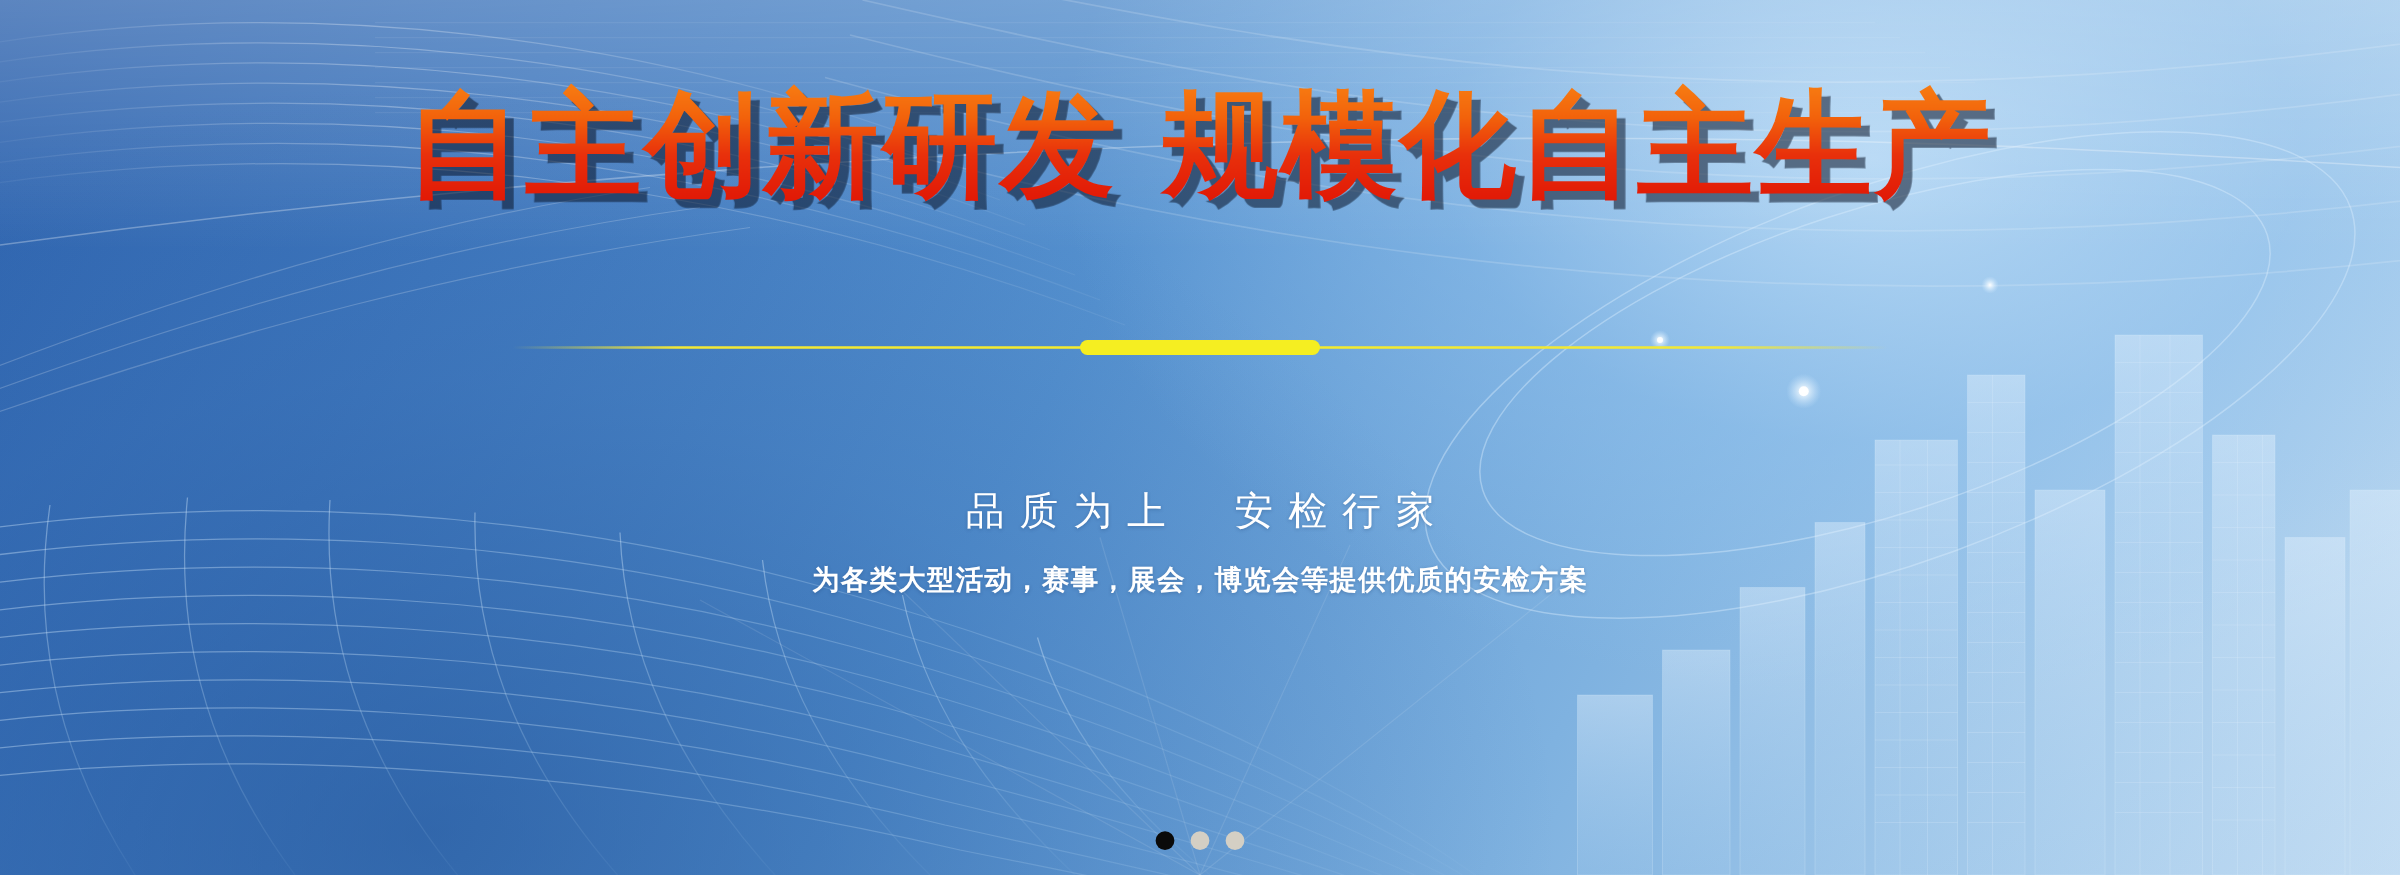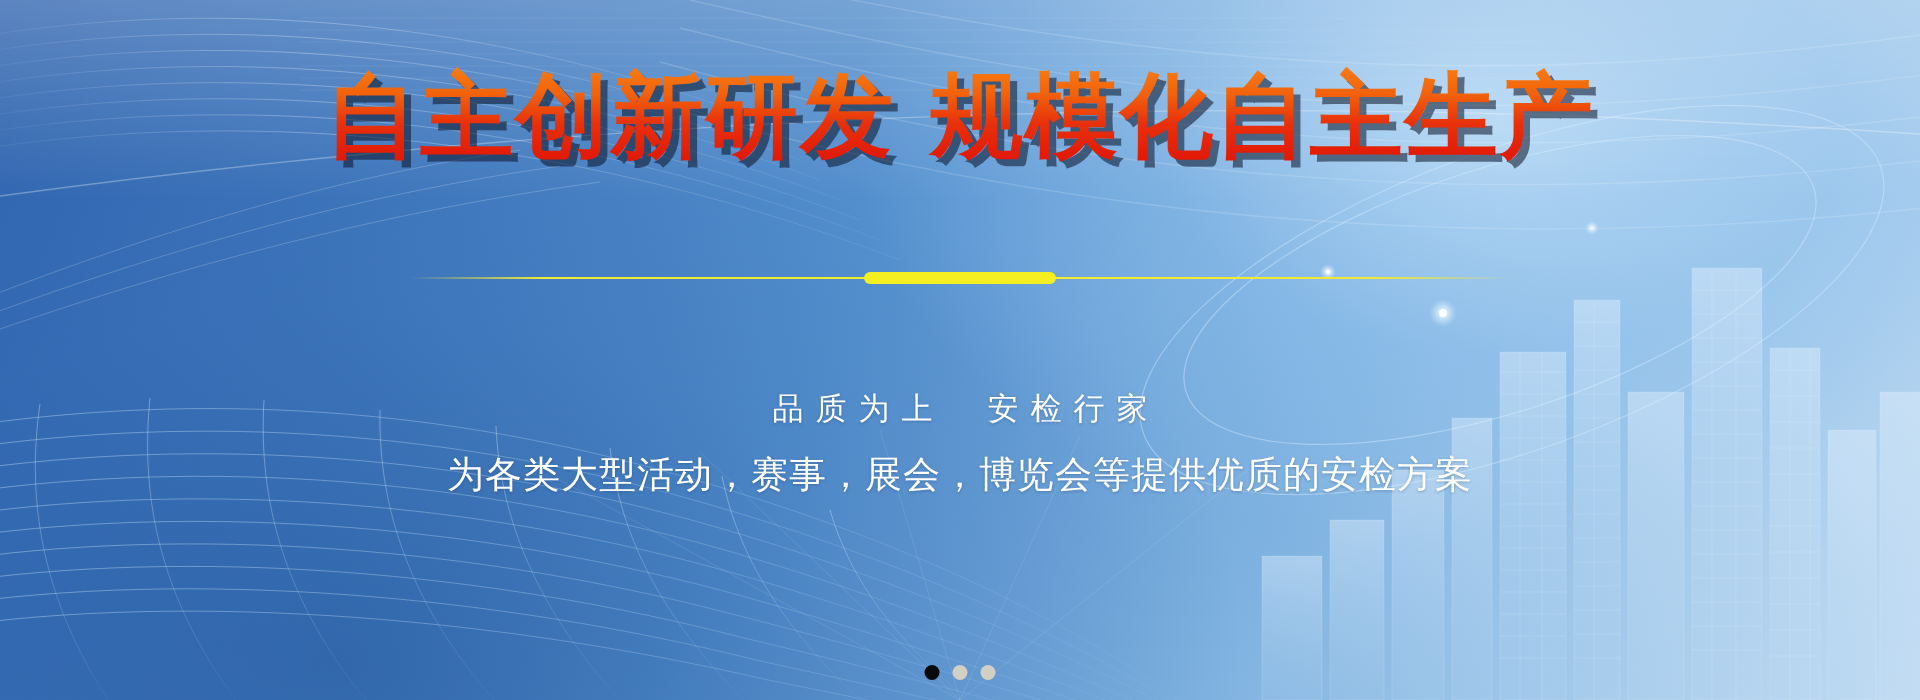--- a/index.html
+++ b/index.html
@@ -87,22 +87,22 @@
     font-weight:500;
     color:#ffffff;
     letter-spacing:12px;
     text-indent:12px;
     line-height:1.25;
     text-shadow:0 1px 3px rgba(20,50,95,0.30);
   }
   .sub-line-2 {
     margin-top:22px;
     font-family:"DejaVu Sans", sans-serif;
-    font-size:37px;
-    font-weight:400;
+    font-size:22px;
+    font-weight:700;
     color:#ffffff;
     letter-spacing:1px;
     line-height:1.3;
     text-shadow:0 1px 3px rgba(20,50,95,0.30);
   }
 
   
   .dots {
     position:absolute;
     left:50%;

